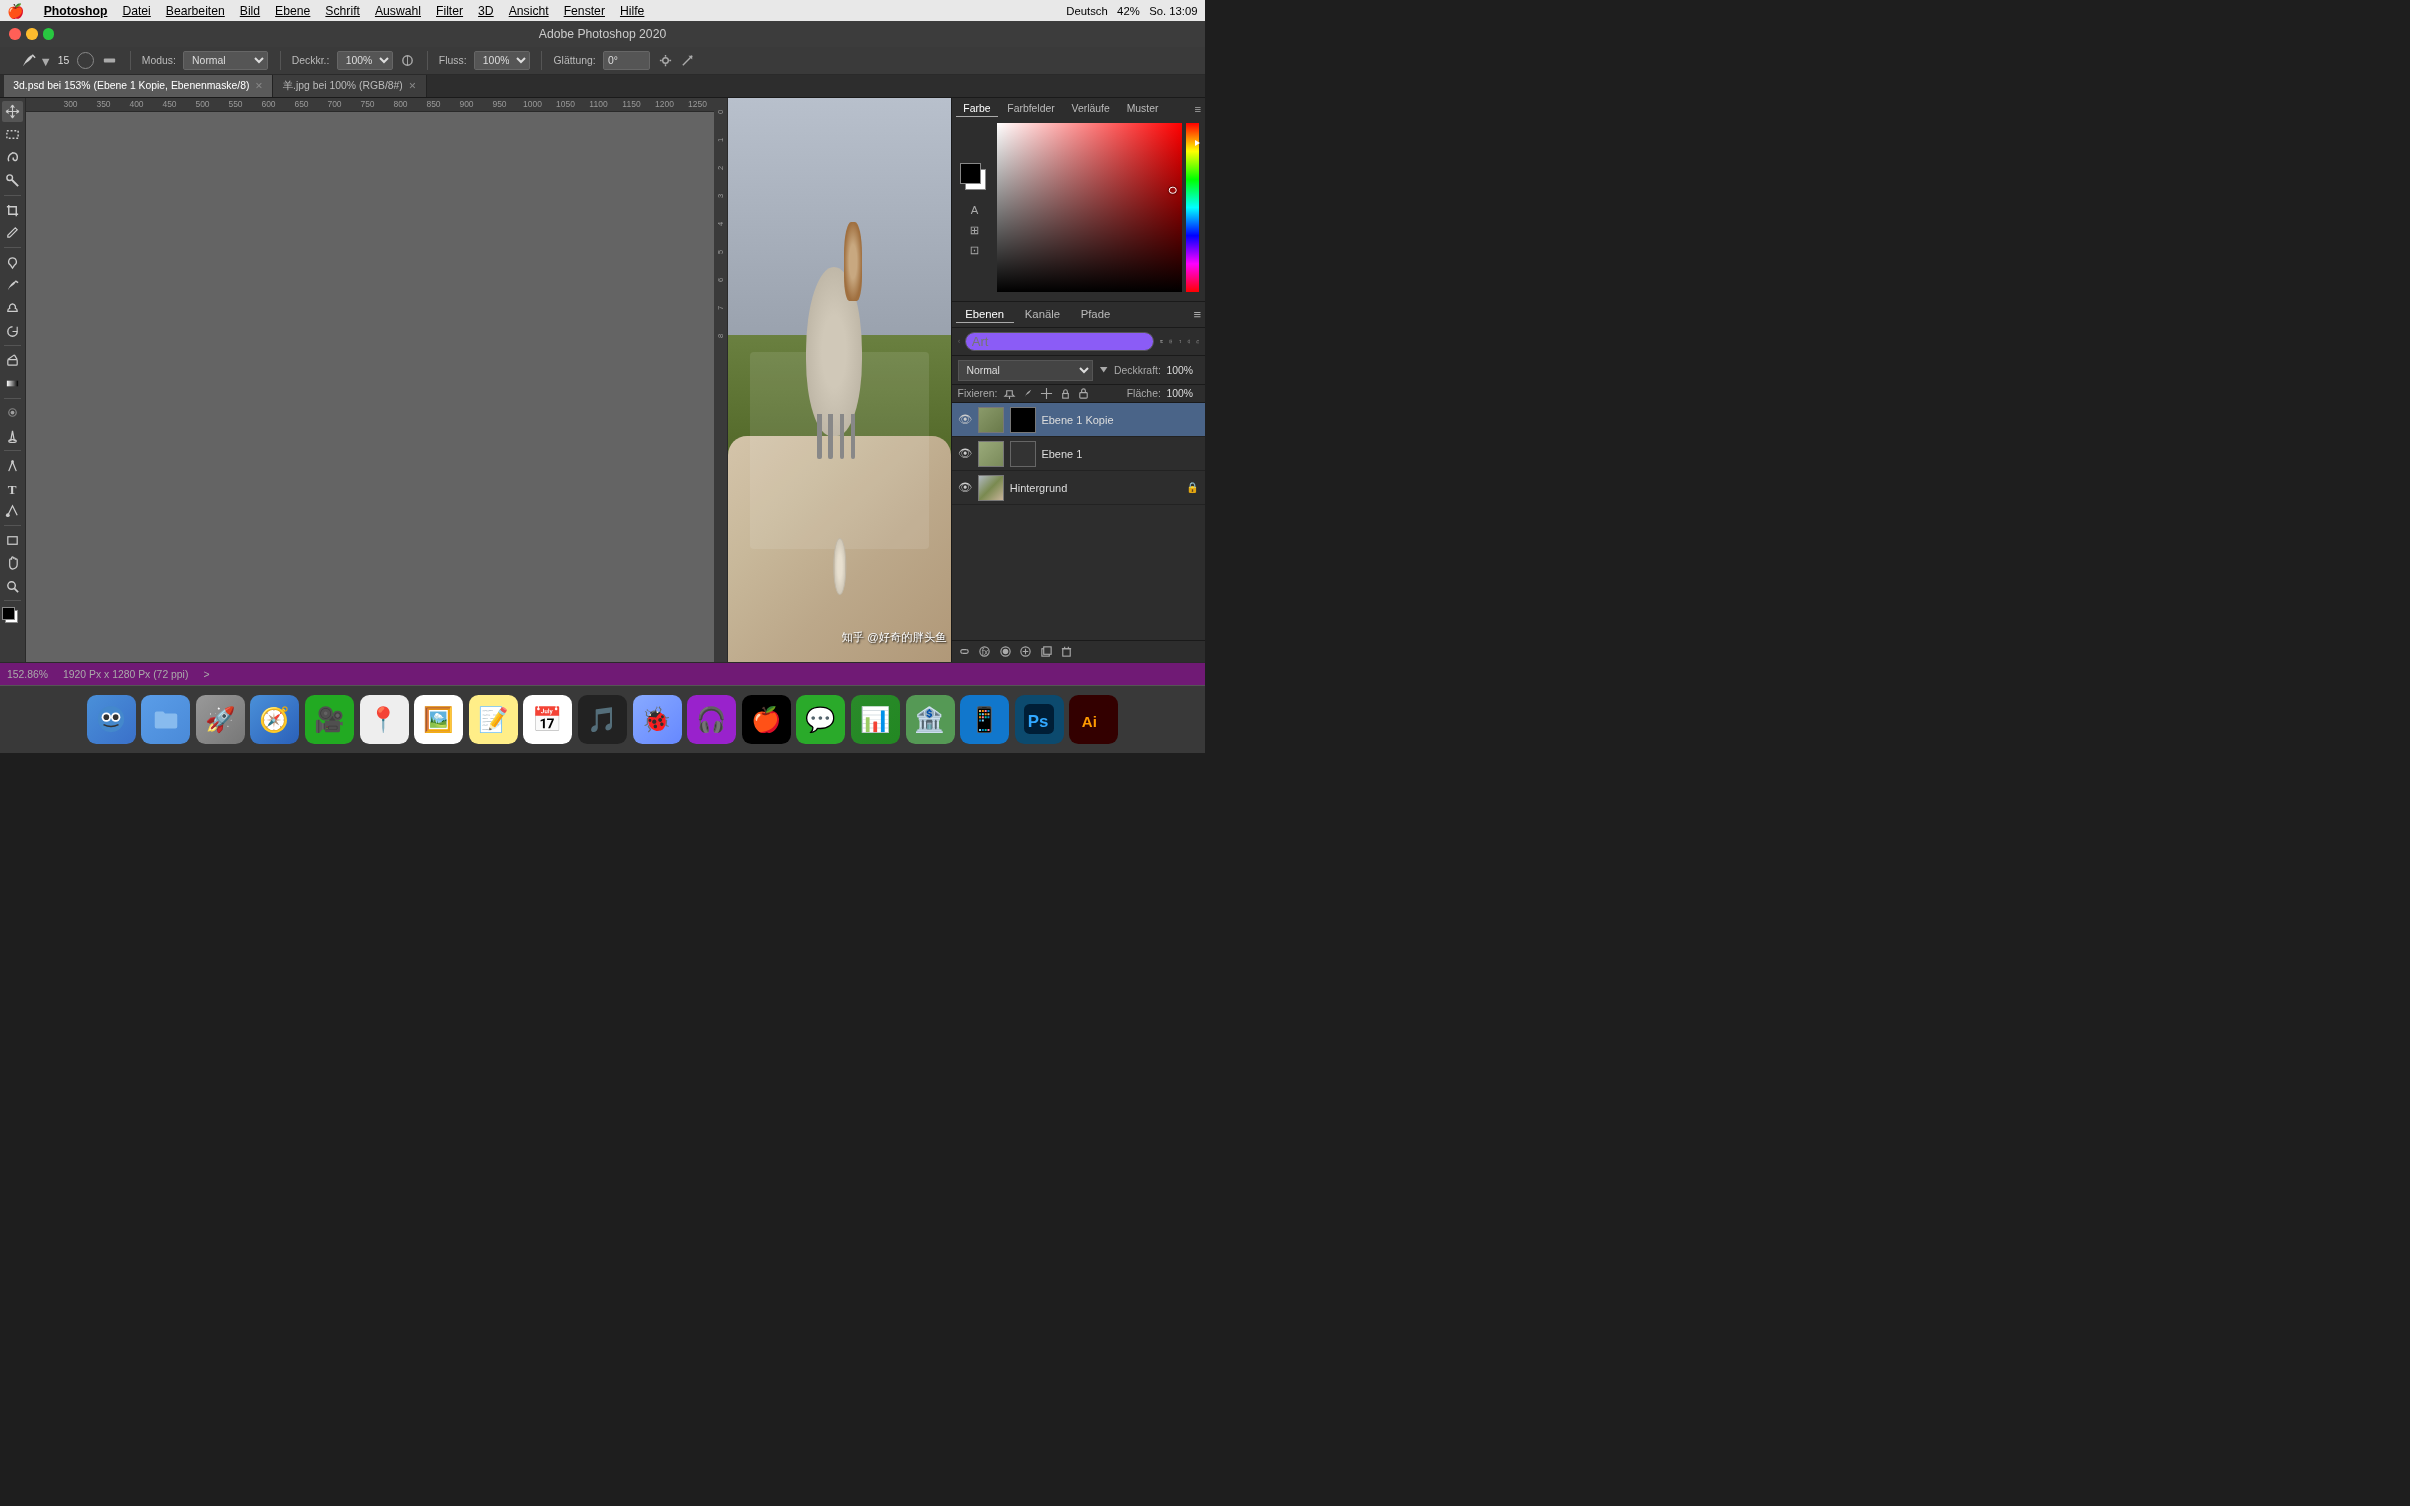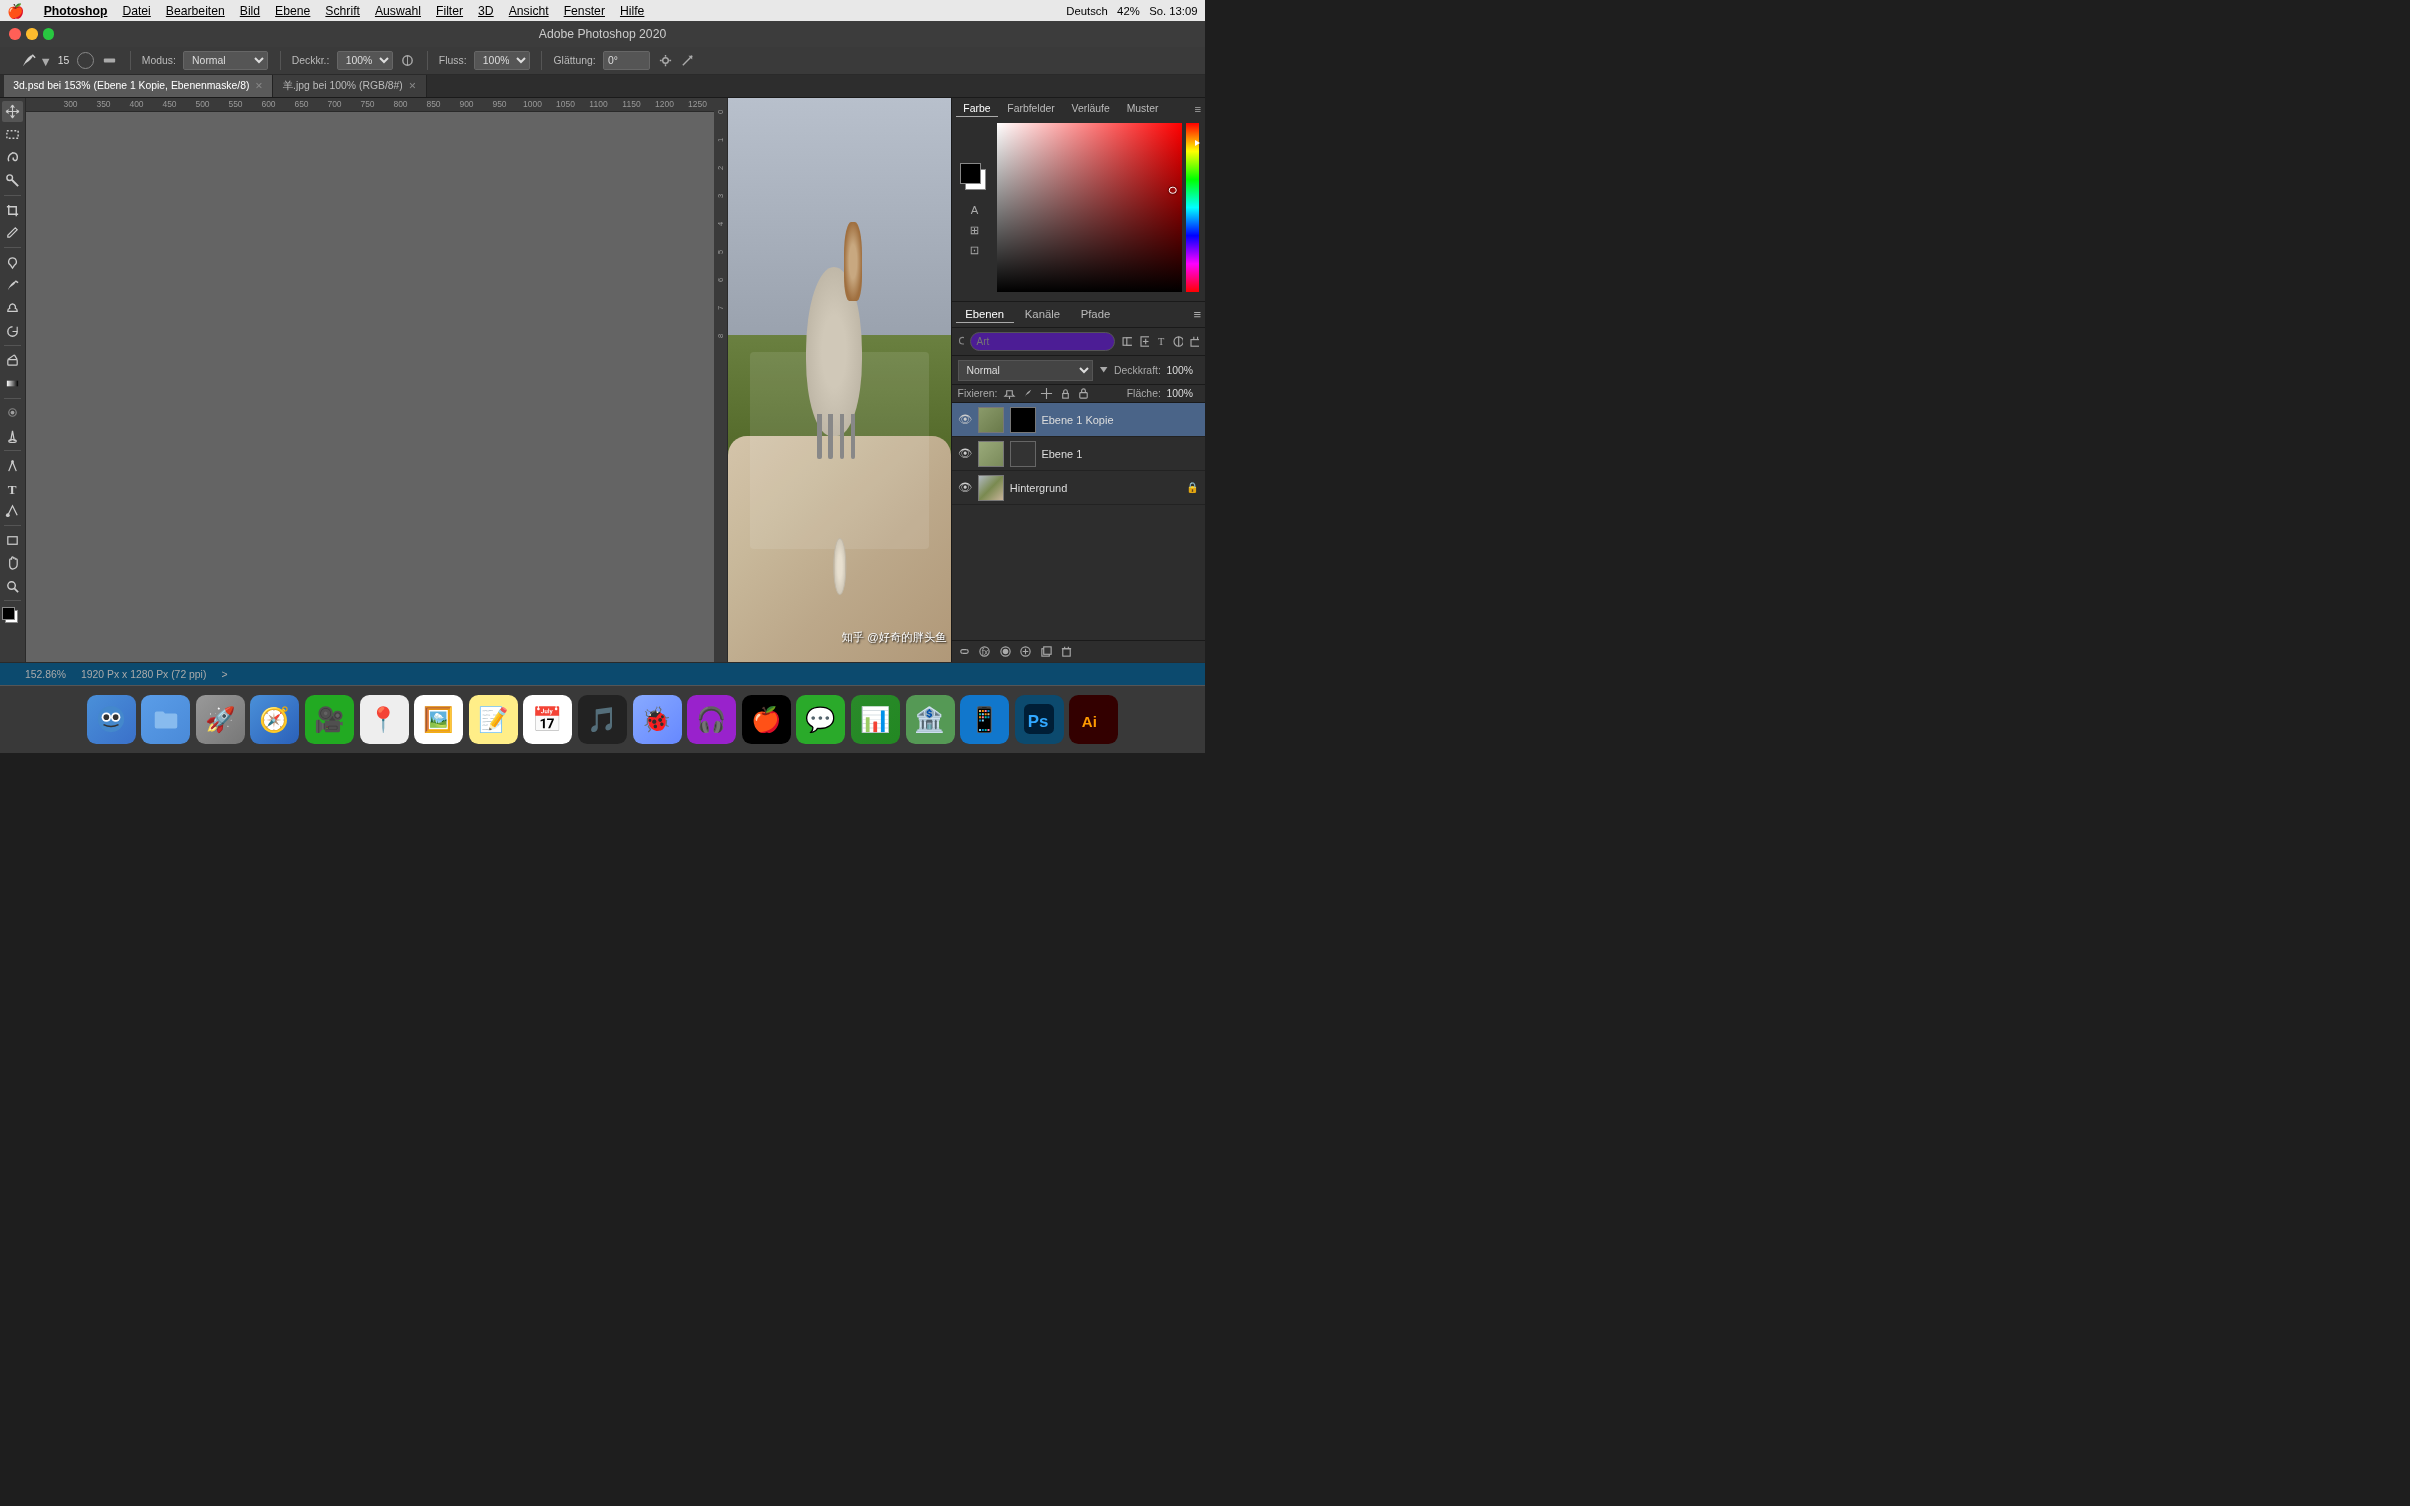--- a/index.html
+++ b/index.html
@@ -107,22 +107,22 @@
     .canvas-photo {
       width: 100%; height: 100%;
       background:
         radial-gradient(ellipse at 30% 80%, #c8b49a 0%, #b8a48a 30%, transparent 60%),
         radial-gradient(ellipse at 70% 90%, #d4c4aa 0%, #c4b49a 25%, transparent 50%),
         linear-gradient(180deg, #b0b8c0 0%, #9aa0a8 25%, #6a7a50 50%, #5a6a40 70%, #c8b49a 85%, #b8a88a 100%);
     }
 
     
     #statusbar {
-      width: 100%; height: 22.6px; background: #0c4a6e;
-      display: flex; align-items: center; padding: 0 25px; gap: 15px;
+      width: 100%; height: 22.6px; background: #701a75;
+      display: flex; align-items: center; padding: 0 7px; gap: 15px;
       border-top: 0.9px solid #2a2a2a;
     }
     #statusbar .status-text { font-size: 10.4px; color: #aaa; }
 
     
     #right-panel {
       width: 254px; background: #2d2d2d; flex-shrink: 0;
       display: flex; flex-direction: column;
       border-left: 0.9px solid #1a1a1a;
     }
@@ -570,21 +570,21 @@
         <div class="layers-tab-spacer"></div>
         <span class="layers-menu-btn">≡</span>
       </div>
 
       <div id="layers-toolbar">
 
         <svg width="11.3" height="11.3" viewBox="0 0 6.96875 12">
             <circle cx="5" cy="5" r="3.5" fill="none" stroke="#888" stroke-width="1.2"></circle>
             <line x1="8" y1="8" x2="11" y2="11" stroke="#888" stroke-width="1.2"></line>
           </svg>
-        <input type="text" id="layer-search" style="flex: 1 1 0%; background: #4c1d95; border: 0.9px solid rgb(85, 85, 85); color: rgb(221, 221, 221); font-size: 10px; padding: 1.9px 5.6px; border-radius: 9.4px; height: 19px;" placeholder="Art">
+        <input type="text" id="layer-search" style="flex: 1 1 0%; background: #8b5cf6; border: 0.9px solid rgb(85, 85, 85); color: rgb(221, 221, 221); font-size: 13px; padding: 1.9px 5.6px; border-radius: 9.4px; height: 19px;" placeholder="Art">
 
         <svg width="15" height="15" class="layers-icon-btn" viewBox="0 0 11.6094 16">
             <rect x="2" y="4" width="8" height="8" fill="none" stroke="#aaa" stroke-width="1.2"></rect>
             <rect x="6" y="4" width="8" height="8" fill="#333" stroke="#aaa" stroke-width="1.2"></rect>
           </svg>
         <svg width="15" height="15" class="layers-icon-btn" viewBox="0 0 11.6094 16">
             <rect x="3" y="3" width="10" height="10" fill="none" stroke="#aaa" stroke-width="1.2"></rect>
             <line x1="8" y1="5" x2="8" y2="11" stroke="#aaa" stroke-width="1.2"></line>
             <line x1="5" y1="8" x2="11" y2="8" stroke="#aaa" stroke-width="1.2"></line>
           </svg>

